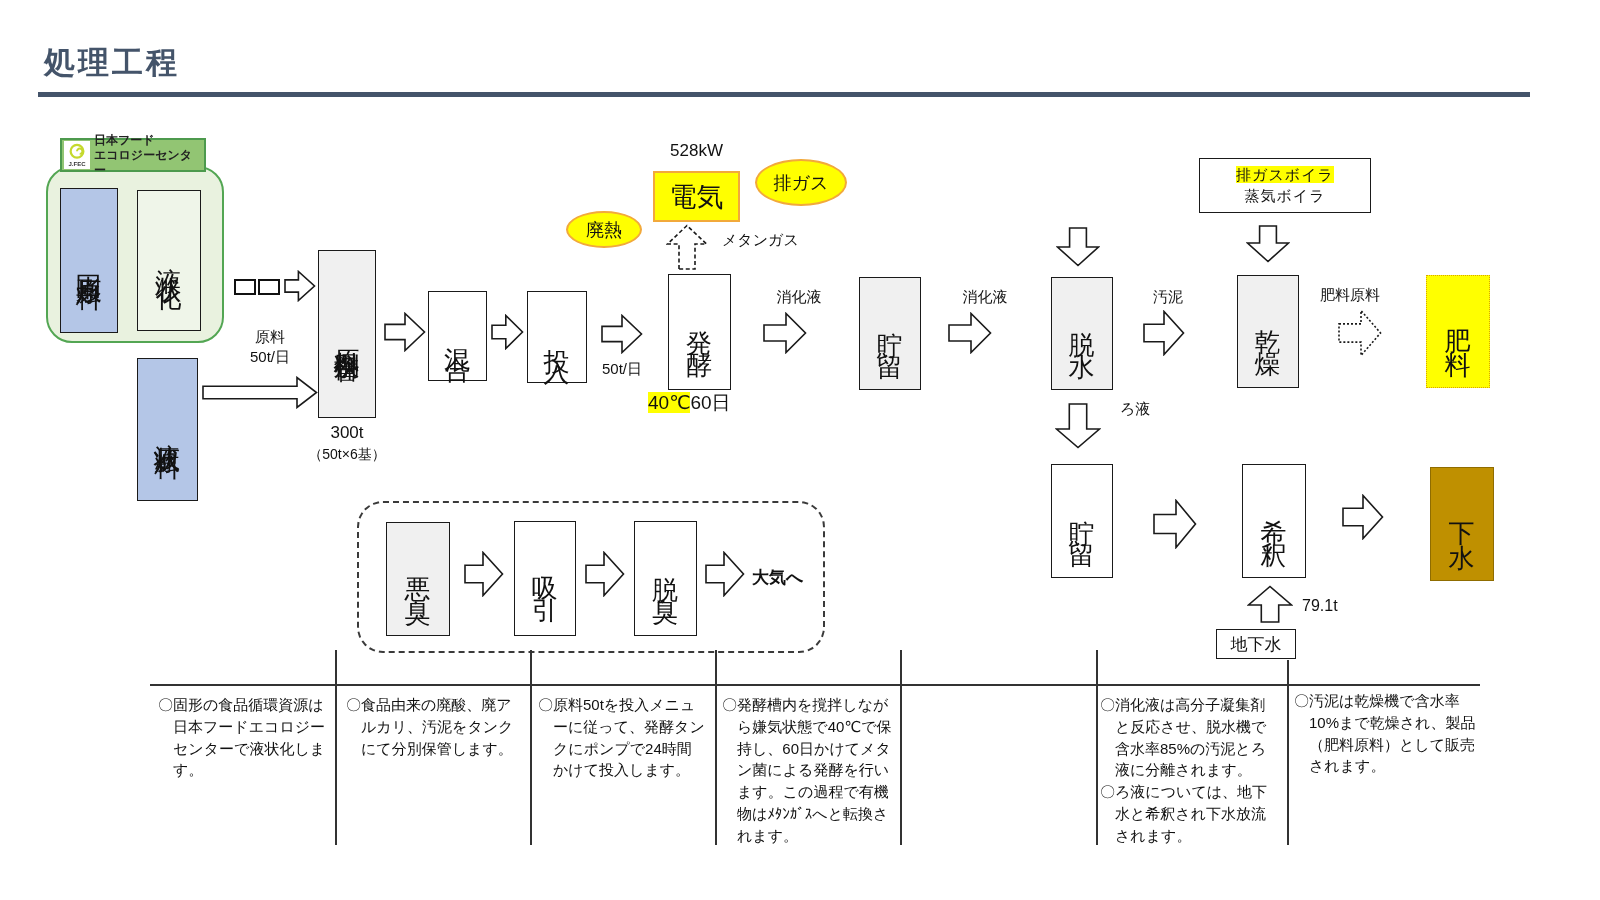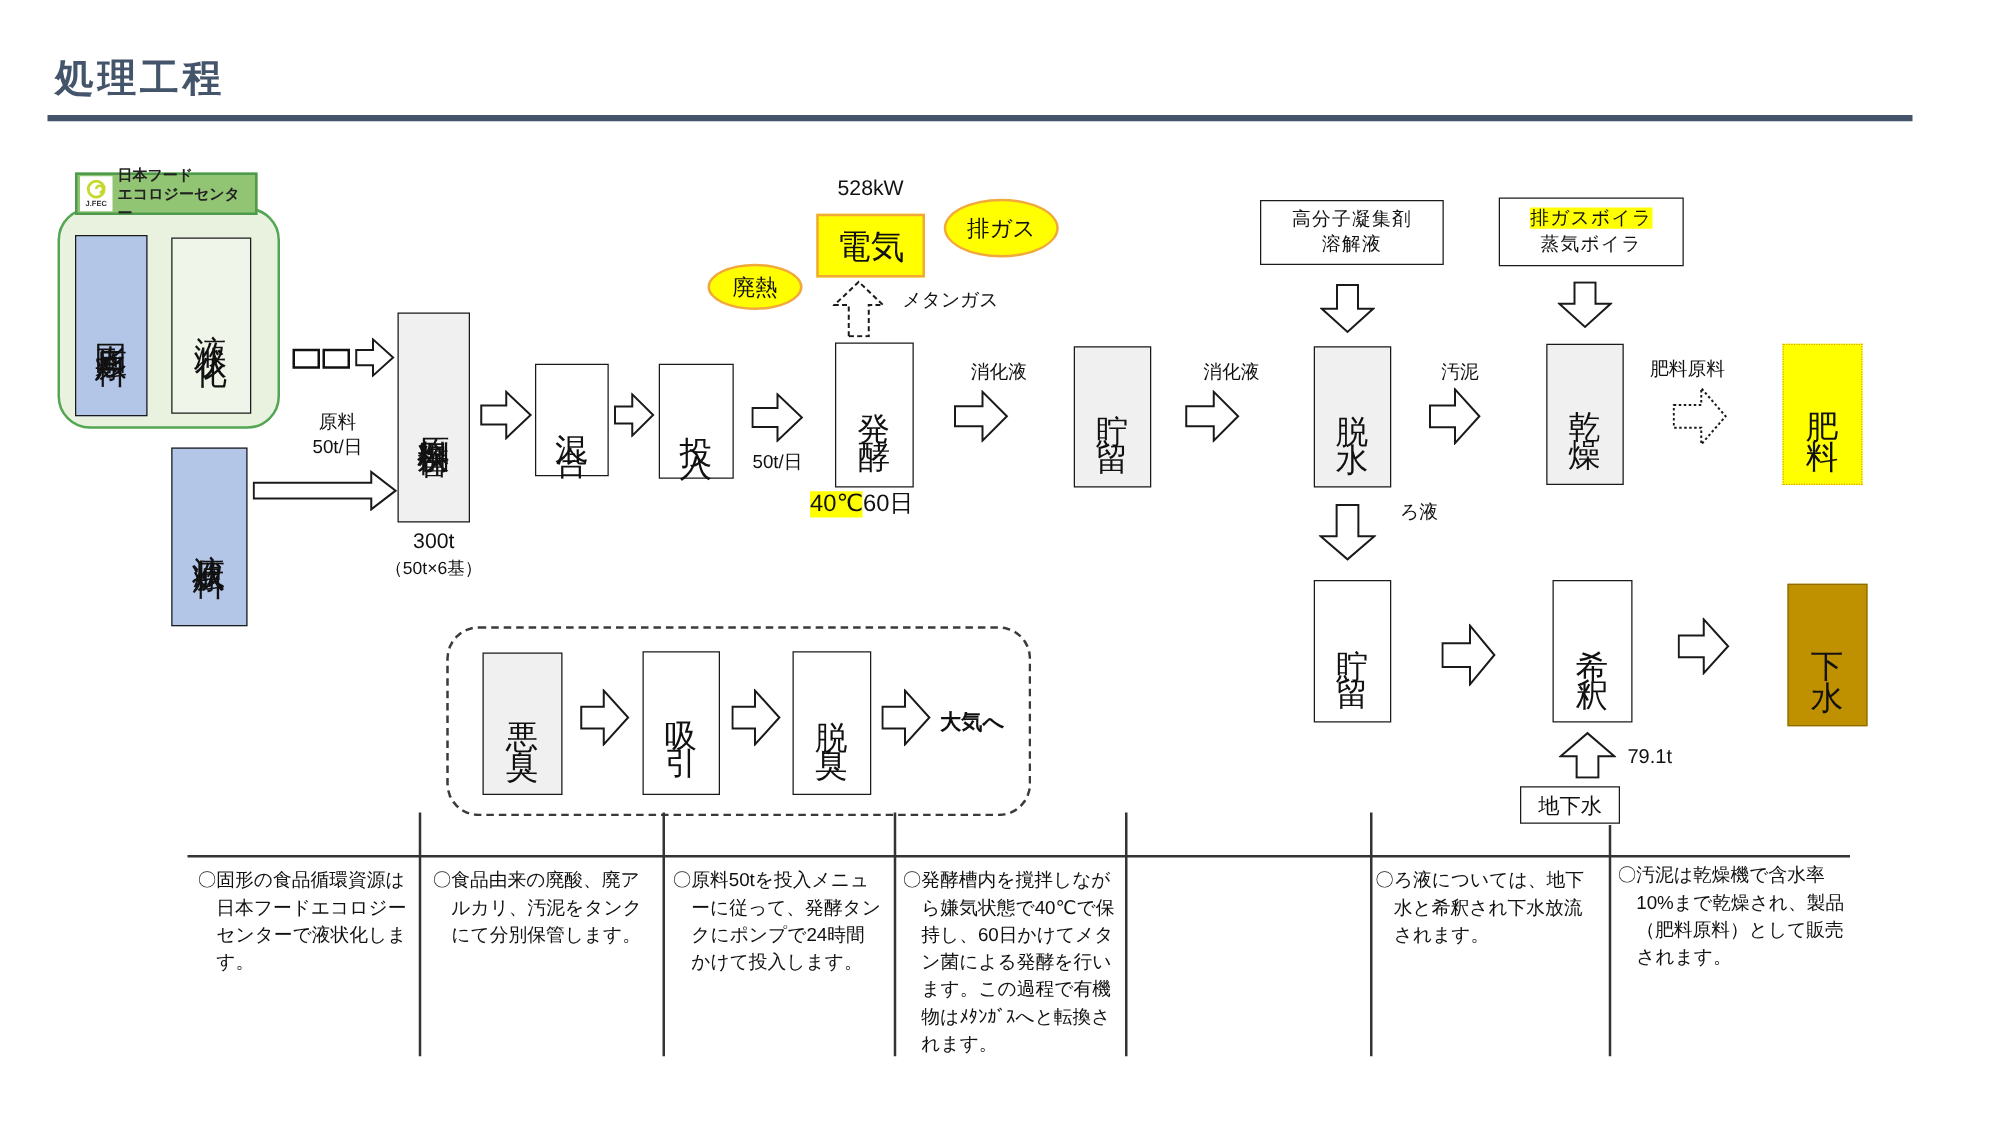--- a/index.html
+++ b/index.html
@@ -159,42 +159,36 @@
   <div class="box fill-gray" style="left:859px;top:277px;width:62px;height:113px;">
     <span class="vtext sp3">貯留</span>
   </div>
   <div class="lbl center" style="left:944px;top:288px;width:82px;">消化液</div>
   <div class="block-arrow" style="left:948px;top:312px;width:44px;height:42px;">
       <svg width="44" height="42" viewBox="0 0 44 42">
         <polygon points="1,13 23,13 23,1.5 42.5,21 23,40.5 23,29 1,29" fill="#ffffff" stroke="#1a1a1a" stroke-width="1.6"></polygon>
       </svg>
     </div>
 
-  <div class="box twoline" style="left:1008px;top:160px;width:147px;height:52px;">
-    <div>
-        <div>高分子凝集剤</div>
-        <div>溶解液</div>
-      </div>
-  </div>
   <div class="block-arrow" style="left:1056px;top:227px;width:44px;height:40px;">
       <svg width="44" height="40" viewBox="0 0 44 40">
         <polygon points="13.6,1 13.6,20 1.5,20 22,38.5 42.5,20 30.4,20 30.4,1" fill="#ffffff" stroke="#1a1a1a" stroke-width="1.6"></polygon>
       </svg>
     </div>
   <div class="box fill-gray" style="left:1051px;top:277px;width:62px;height:113px;">
     <span class="vtext sp3">脱水</span>
   </div>
   <div class="lbl center" style="left:1140px;top:288px;width:56px;">汚泥</div>
   <div class="block-arrow" style="left:1143px;top:310px;width:42px;height:46px;">
       <svg width="42" height="46" viewBox="0 0 42 46">
         <polygon points="1,14.3 21,14.3 21,1.5 40.5,23 21,44.5 21,31.7 1,31.7" fill="#ffffff" stroke="#1a1a1a" stroke-width="1.6"></polygon>
       </svg>
     </div>
 
-  <div class="box twoline" style="left:1199px;top:158px;width:148px;height:55px;">
+  <div class="box twoline" style="left:1199px;top:158px;width:172px;height:55px;">
     <div>
         <div><span class="hl">排ガスボイラ</span></div>
         <div>蒸気ボイラ</div>
       </div>
   </div>
   <div class="block-arrow" style="left:1246px;top:225px;width:44px;height:38px;">
       <svg width="44" height="38" viewBox="0 0 44 38">
         <polygon points="13.6,1 13.6,18 1.5,18 22,36.5 42.5,18 30.4,18 30.4,1" fill="#ffffff" stroke="#1a1a1a" stroke-width="1.6"></polygon>
       </svg>
     </div>
@@ -288,19 +282,20 @@
   <div class="note-col" style="left:346px;top:694px;width:172px;">
       <p>〇食品由来の廃酸、廃アルカリ、汚泥をタンクにて分別保管します。</p>
     </div>
   <div class="note-col" style="left:538px;top:694px;width:168px;">
       <p>〇原料50tを投入メニューに従って、発酵タンクにポンプで24時間かけて投入します。</p>
     </div>
   <div class="note-col" style="left:722px;top:694px;width:170px;">
       <p>〇発酵槽内を撹拌しながら嫌気状態で40℃で保持し、60日かけてメタン菌による発酵を行います。この過程で有機物はﾒﾀﾝｶﾞｽへと転換されます。</p>
     </div>
   <div class="note-col" style="left:1100px;top:694px;width:178px;">
+      <p>〇消化液は高分子凝集剤と反応させ、脱水機で含水率85%の汚泥とろ液に分離されます。</p>
       <p>〇ろ液については、地下水と希釈され下水放流されます。</p>
     </div>
   <div class="note-col" style="left:1294px;top:690px;width:184px;">
       <p>〇汚泥は乾燥機で含水率10%まで乾燥され、製品（肥料原料）として販売されます。</p>
     </div>
 
 </div>
 
 </body></html>

